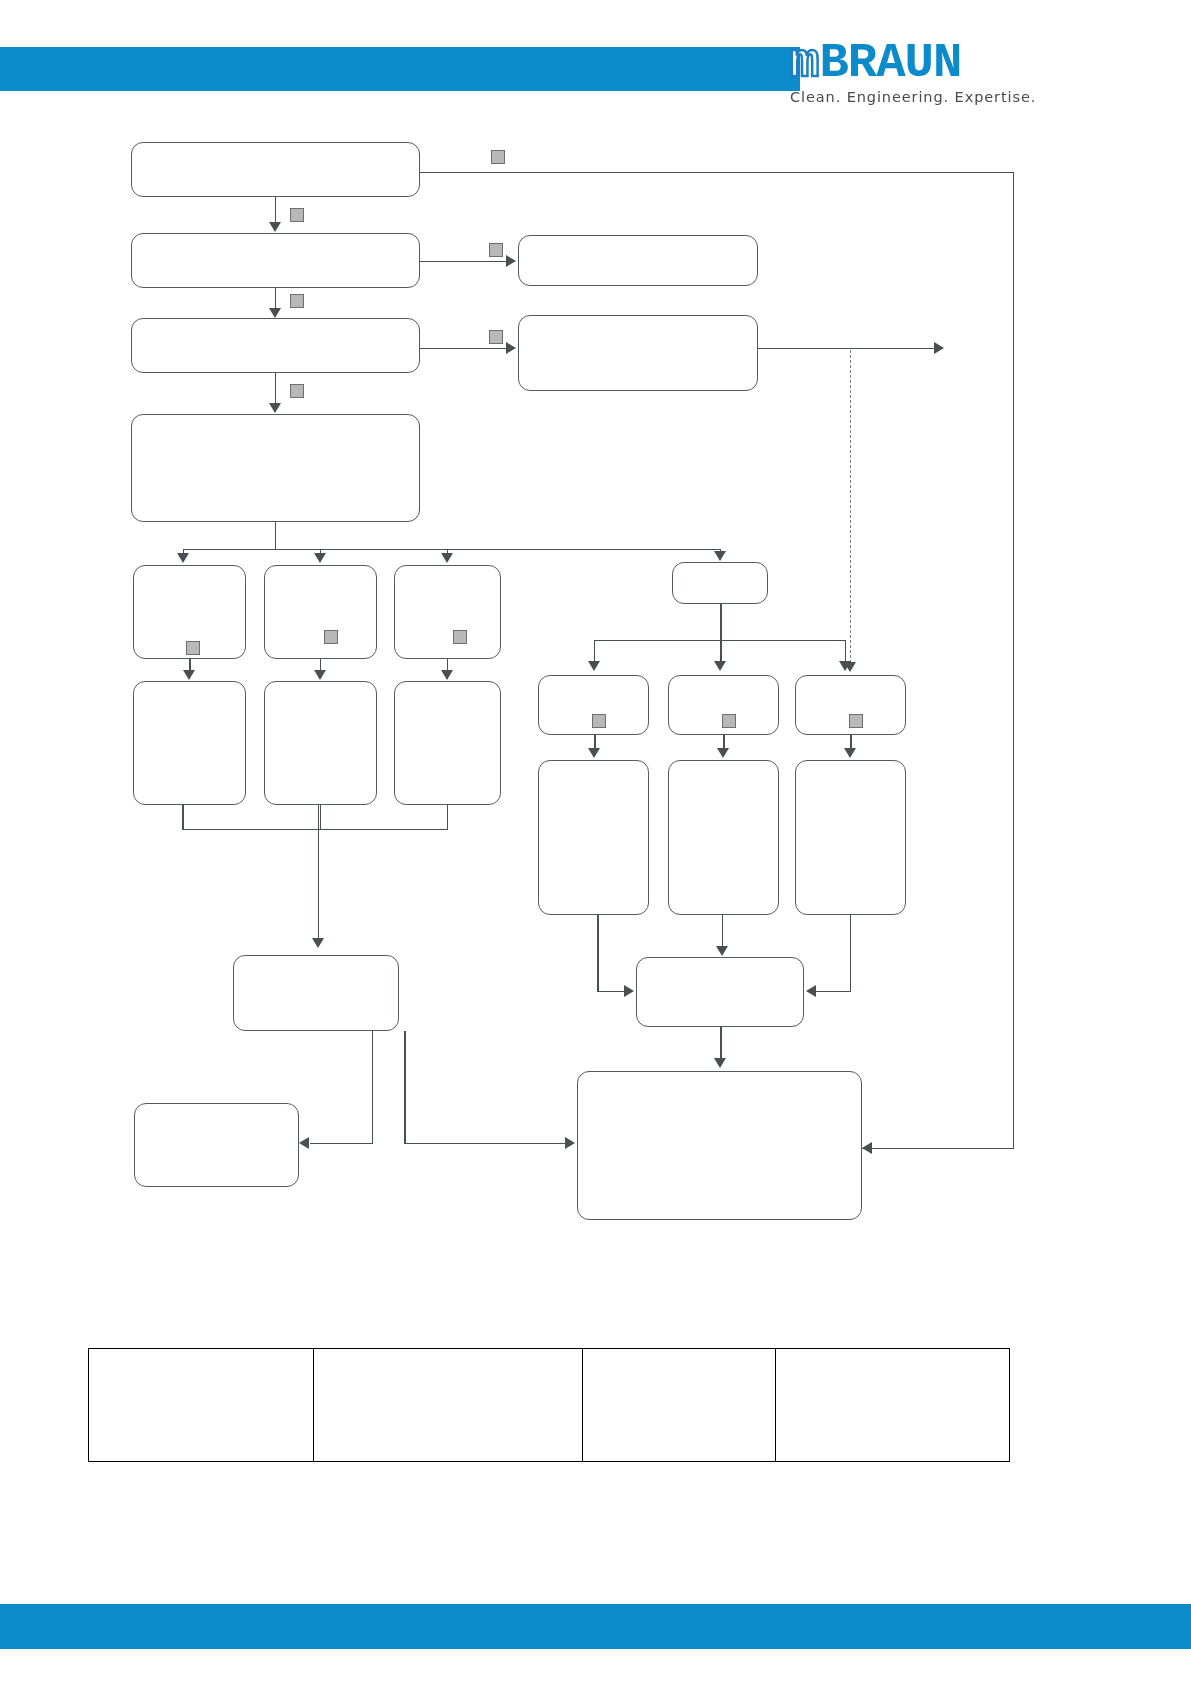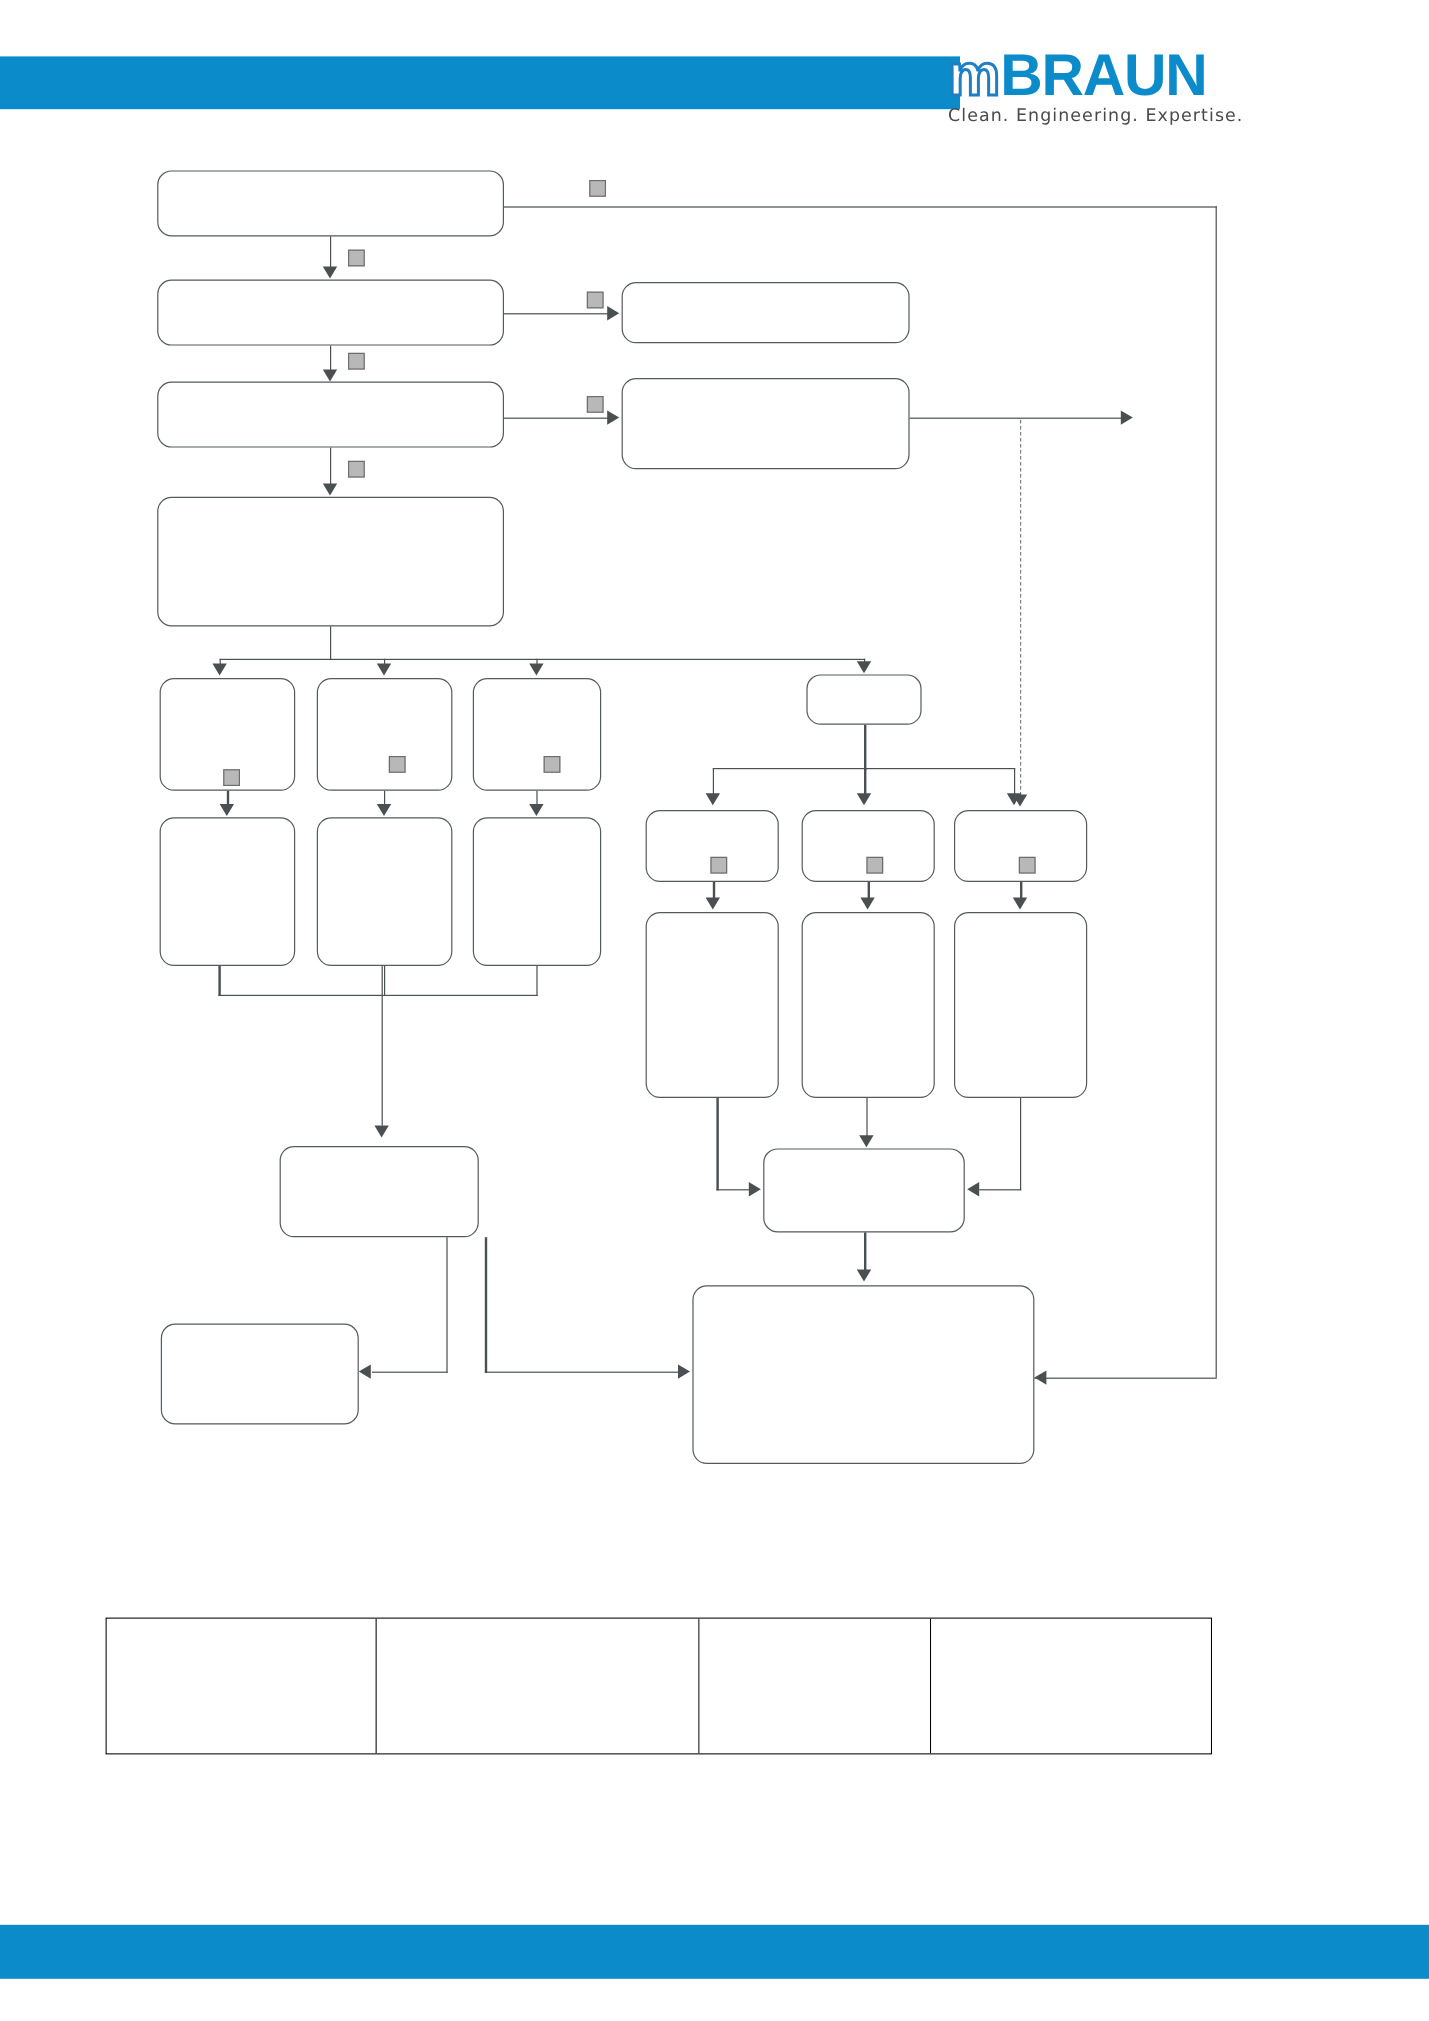--- a/index.html
+++ b/index.html
@@ -23,21 +23,21 @@
     width: 800px; height: 44px;
     background: #0b8bc9;
   }
   .logo-block {
     position: absolute;
     left: 790px; top: 38px;
     width: 260px; height: 66px;
     text-align: left;
   }
   .logo-mark {
-    font-family: Liberation Sans, sans-serif;
+    font-family: Liberation Mono, monospace;
     font-size: 49px;
     font-weight: 700;
     letter-spacing: -1px;
     color: #0b8bc9;
     line-height: 50px;
     white-space: nowrap;
     -webkit-text-stroke: 0px;
   }
   .logo-mark .lm-m {
     display: inline-block;

